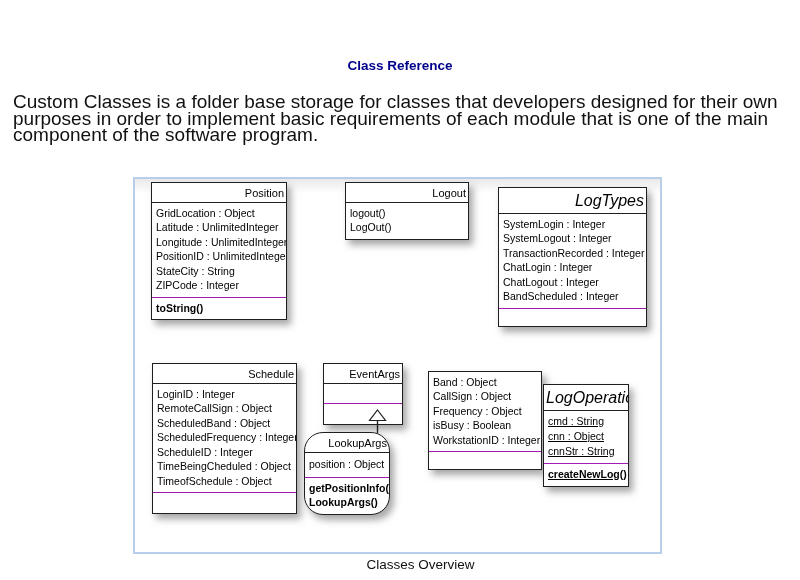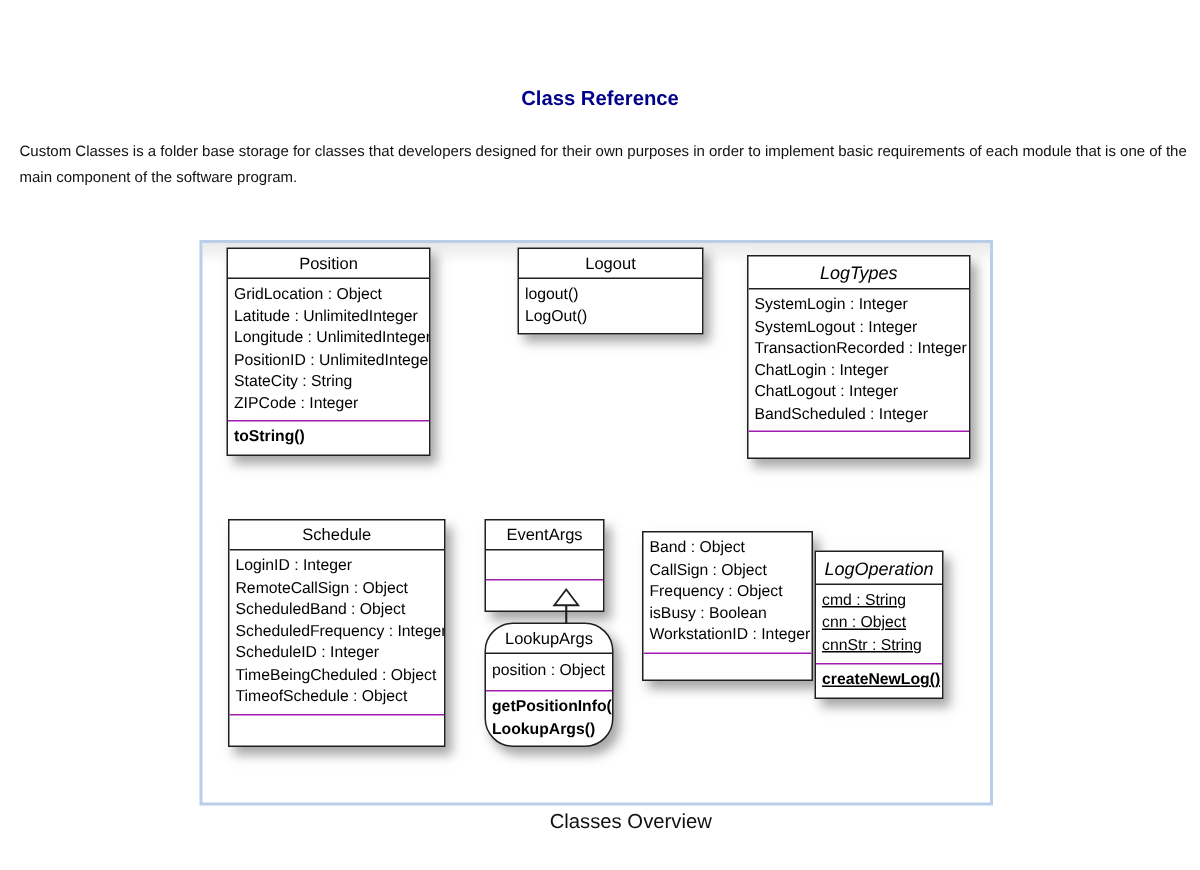--- a/index.html
+++ b/index.html
@@ -6,51 +6,51 @@
   body{
     width:800px;height:580px;background:#ffffff;color:#000;
     font-family:"Liberation Sans", sans-serif;overflow:hidden;
   }
   .page-title{
     margin:58px 0 0 0;text-align:center;
     font-size:13.5px;font-weight:bold;color:#00008b;
   }
   .intro{
     margin:21px 0 0 13px;width:782px;
-    font-size:10px;line-height:16.5px;color:#111;
+    font-size:19px;line-height:16.5px;color:#111;
   }
   .frame{
     position:relative;margin:33px 0 0 133px;
     width:525px;height:373px;
     border:2px solid #b9cfe9;
     background:linear-gradient(180deg,#e9e9e9 0px,#ffffff 14px);
   }
   .uml{
     position:absolute;background:#fff;border:1px solid #1f1f1f;
     box-shadow:4px 5px 7px rgba(95,95,95,0.55);
     overflow:hidden;
   }
   .uml .t{
-    text-align:center;padding:4px 2px 3px;border-bottom:1px solid #1f1f1f;
+    text-align:right;padding:4px 2px 3px;border-bottom:1px solid #1f1f1f;
     font-size:11px;
   }
   .uml .sec{padding:3px 0 4px;}
   .uml .sec + .sec{border-top:1px solid #a21caf;font-weight:bold;}
   .member{
     padding:0 4px;line-height:14.5px;font-size:10.5px;white-space:nowrap;
   }
-  .abstract .t{font-style:italic;font-size:12px;}
+  .abstract .t{font-style:italic;font-size:16px;}
   .statics .member{text-decoration:underline;line-height:15px;}
 
   .c-position   {left:16px;  top:3px;   width:134px;}
   .c-logout     {left:210px; top:3px;   width:122px;}
   .c-logtypes   {left:363px; top:8px;   width:147px;}
   .c-schedule   {left:17px;  top:184px; width:143px;}
   .c-eventargs  {left:188px; top:184px; width:78px;}
-  .c-lookupargs {left:188px; top:253px; width:84px;border-radius:19px;}
+  .c-lookupargs {left:169px; top:253px; width:84px;border-radius:19px;}
   .c-id         {left:293px; top:192px; width:112px;}
   .c-logoperation{left:408px;top:205px; width:84px;}
 
   .c-logtypes .methods,
   .c-id .methods      {min-height:10px;}
   .c-schedule .methods{min-height:13px;}
   .c-eventargs .attrs  {min-height:12px;}
   .c-eventargs .methods{min-height:13px;}
   .c-lookupargs .attrs .member{line-height:17px;}
 

